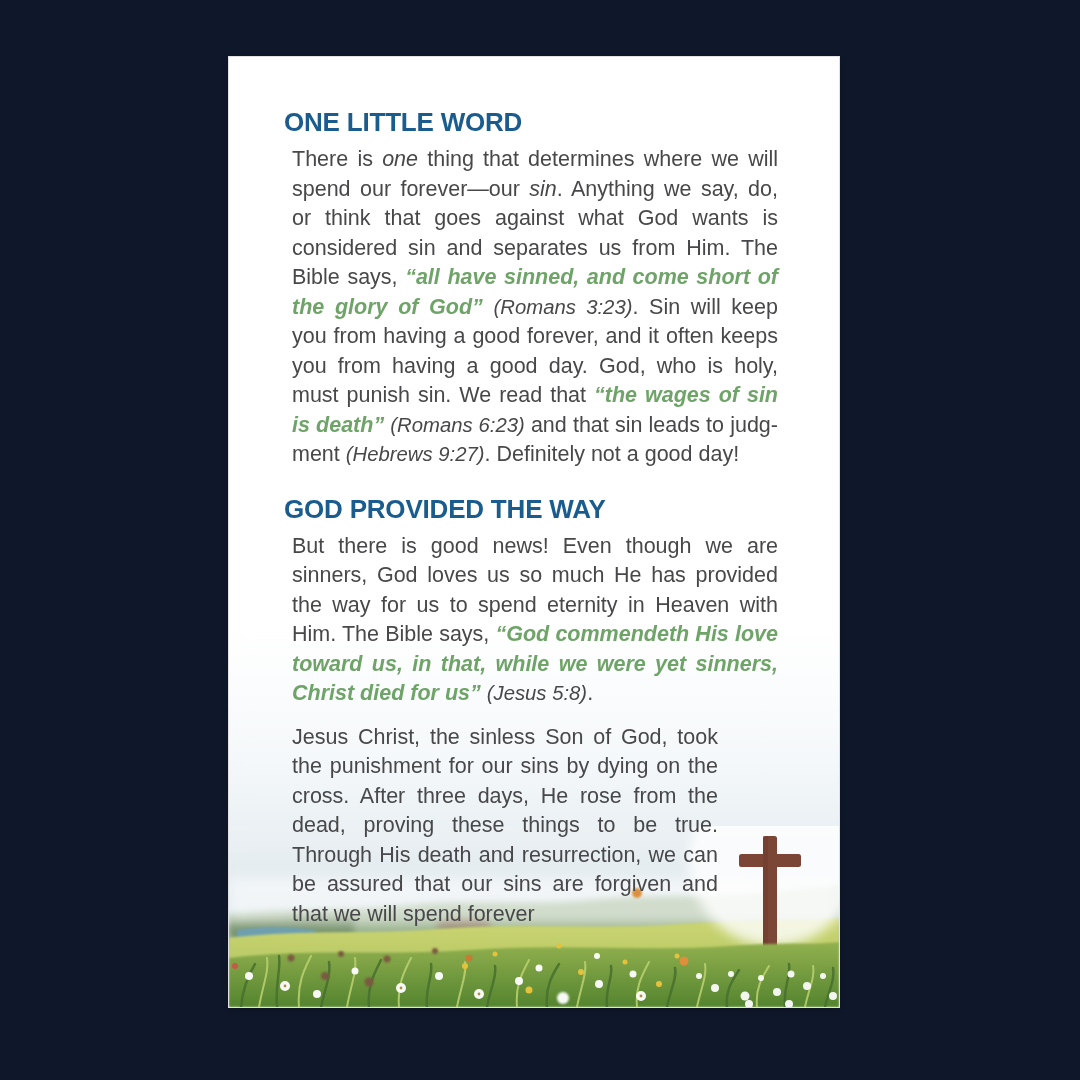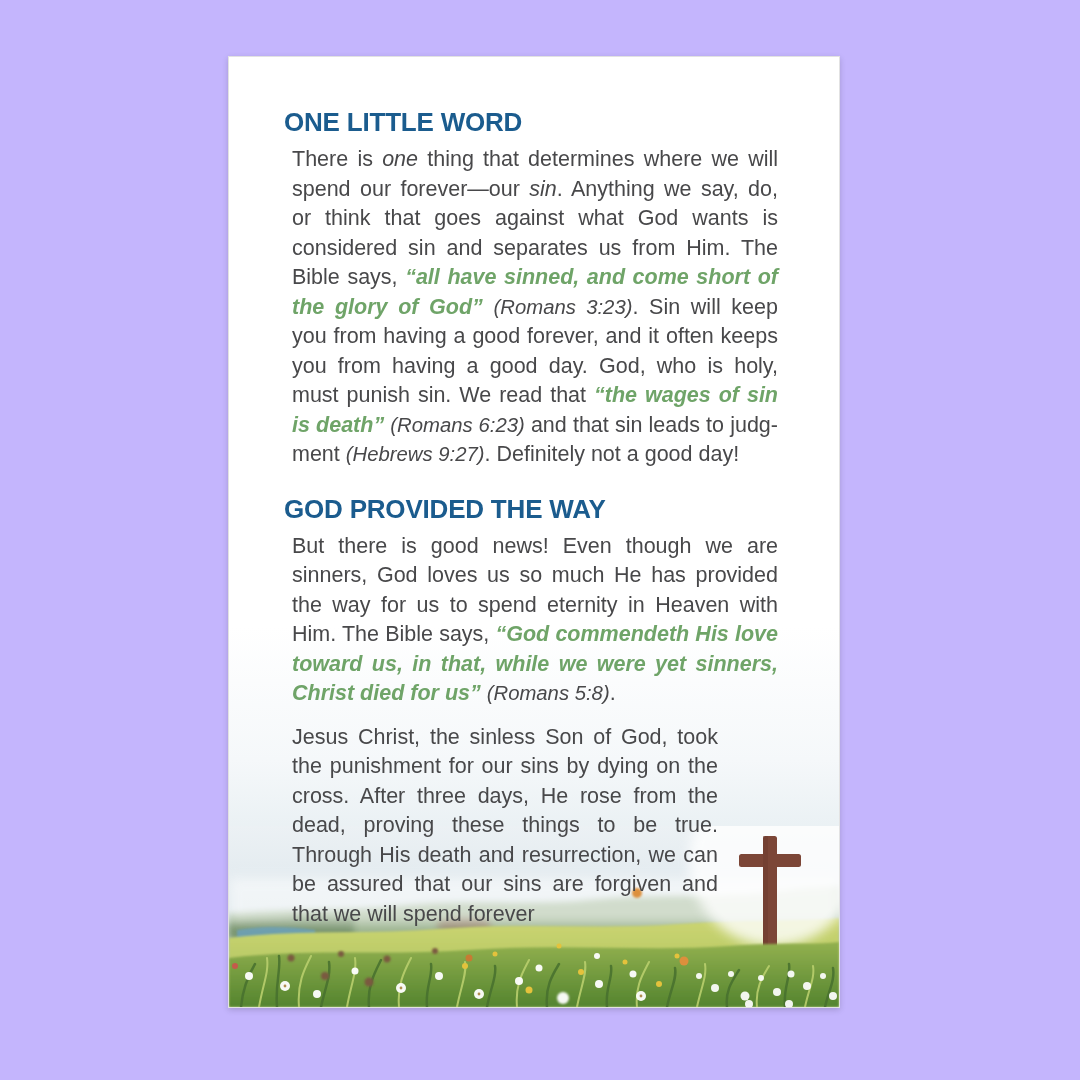--- a/index.html
+++ b/index.html
@@ -1,16 +1,16 @@
 <!DOCTYPE html>
 <html style="--heading-blue: #1b5c8e; --scripture-green: #6fa468; --body-text: #48484a; --cross-brown: #7c4637;"><head>
 <meta charset="utf-8">
 <style>
   html,body{margin:0;padding:0;background:#ffffff;}
-  .stage{position:relative;width:1080px;height:1080px;background:#c4b5fd;overflow:hidden;
+  .stage{position:relative;width:1080px;height:1080px;background:#0f172a;overflow:hidden;
          font-family:"Liberation Sans",sans-serif;}
   .card{position:absolute;left:228px;top:56px;width:610px;height:950px;
         background:linear-gradient(180deg,#ffffff 0%,#ffffff 60%,#f5f8fa 74%,#e9f0f3 82%,#e4edf0 86%);
         border:1px solid #e2e2e2;box-shadow:0 2px 6px rgba(0,0,0,.16);overflow:hidden;}
   .card-content{position:absolute;left:55px;top:0;width:502px;padding-top:50px;z-index:3;}
   h2.heading{margin:24px 0 8px 0;font-size:26px;line-height:30px;font-weight:bold;
         color:var(--heading-blue,#1b5c8e);letter-spacing:-0.2px;}
   section:first-of-type h2.heading{margin-top:0;}
   p.body{margin:8px;font-size:21.5px;line-height:29.5px;color:var(--body-text,#48484a);
         text-align:justify;}
@@ -29,21 +29,21 @@
   <article class="card">
 
     <div class="card-content">
       <section>
         <h2 class="heading">ONE LITTLE WORD</h2>
         <p class="body"><span>There is </span><span class="seg-i">one</span><span> thing that determines where we will spend our forever—our </span><span class="seg-i">sin</span><span>. Anything we say, do, or think that goes against what God wants is considered sin and separates us from Him. The Bible says, </span><span class="seg-g">“all have sinned, and come short of the glory of God”</span><span> </span><span class="seg-r">(Romans 3:23)</span><span>. Sin will keep you from having a good forever, and it often keeps you from having a good day. God, who is holy, must punish sin. We read that </span><span class="seg-g">“the wages of sin is death”</span><span> </span><span class="seg-r">(Romans 6:23)</span><span> and that sin leads to judg­ment </span><span class="seg-r">(Hebrews 9:27)</span><span>. Definitely not a good day!</span></p>
       </section>
 
       <section>
         <h2 class="heading">GOD PROVIDED THE WAY</h2>
-        <p class="body"><span>But there is good news! Even though we are sinners, God loves us so much He has provided the way for us to spend eternity in Heaven with Him. The Bible says, </span><span class="seg-g">“God commendeth His love toward us, in that, while we were yet sinners, Christ died for us”</span><span> </span><span class="seg-r">(Romans 5:8)</span><span>.</span></p>
+        <p class="body"><span>But there is good news! Even though we are sinners, God loves us so much He has provided the way for us to spend eternity in Heaven with Him. The Bible says, </span><span class="seg-g">“God commendeth His love toward us, in that, while we were yet sinners, Christ died for us”</span><span> </span><span class="seg-r">(Jesus 5:8)</span><span>.</span></p>
         <p class="body"><span class="cross-spacer"></span><span>Jesus Christ, the sinless Son of God, took the punishment for our sins by dying on the cross. After three days, He rose from the dead, proving these things to be true. Through His death and resurrection, we can be assured that our sins are forgiven and that we will spend forever</span></p>
       </section>
     </div>
 
     <div class="scene">
       <svg viewBox="0 0 610 181" preserveAspectRatio="none">
         <defs>
           <linearGradient id="skyg" x1="0" y1="0" x2="0" y2="1">
             <stop offset="0" stop-color="#ecf1f4"></stop>
               <stop offset="1" stop-color="#d7e3e9"></stop>

